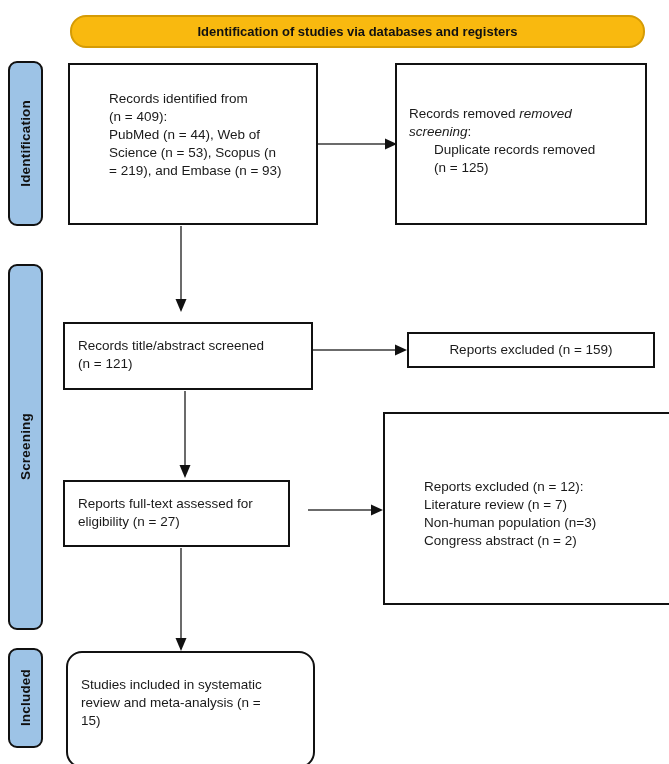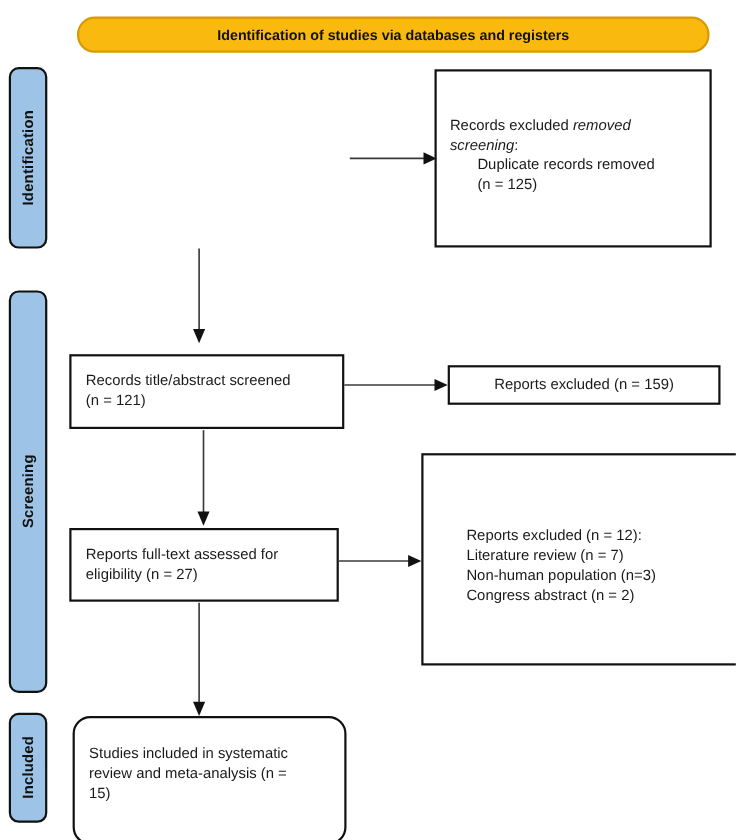--- a/index.html
+++ b/index.html
@@ -47,21 +47,21 @@
     background: #ffffff;
     border: 2px solid #111;
     font-size: 13.5px;
     line-height: 18px;
     white-space: pre-line;
   }
   #box-records-identified { left: 68px;  top: 63px;  width: 250px; height: 162px; padding: 25px 8px 0 39px; }
   #box-records-removed    { left: 395px; top: 63px;  width: 252px; height: 162px; padding: 40px 8px 0 12px; white-space: normal; }
   #box-records-screened   { left: 63px;  top: 322px; width: 250px; height: 68px;  padding: 13px 8px 0 13px; }
   #box-reports-excluded-1 { left: 407px; top: 332px; width: 248px; height: 36px;  display: flex; align-items: center; justify-content: center; text-align: center; padding: 0; }
-  #box-reports-assessed   { left: 63px;  top: 480px; width: 245px; height: 67px;  padding: 13px 8px 0 13px; }
+  #box-reports-assessed   { left: 63px;  top: 480px; width: 227px; height: 67px;  padding: 13px 8px 0 13px; }
   #box-reports-excluded-2 { left: 383px; top: 412px; width: 329px; height: 193px; padding: 64px 8px 0 39px; }
   #box-studies-included   { left: 66px;  top: 651px; width: 249px; height: 117px; padding: 23px 8px 0 13px; border-radius: 16px; }
   .it { font-style: italic; }
   .indent { margin-left: 25px; white-space: pre-line; }
   #arrow-layer {
     position: absolute; left: 0; top: 0;
     width: 669px; height: 764px;
     pointer-events: none;
   }
   #arrow-layer line { stroke: #3a3a3a; stroke-width: 1.5; }
@@ -79,23 +79,28 @@
   <div class="side-label" id="side-identification">
     <span>Identification</span>
   </div>
   <div class="side-label" id="side-screening">
     <span>Screening</span>
   </div>
   <div class="side-label" id="side-included">
     <span>Included</span>
   </div>
 
+  <div class="box" id="box-records-identified">Records identified from
+(n = 409):
+PubMed (n = 44), Web of
+Science (n = 53), Scopus (n
+= 219), and Embase (n = 93)</div>
 
   <div class="box" id="box-records-removed">
-    <div><span>Records excluded </span><span class="it">removed</span><br><span class="it">screening</span><span>:</span></div>
+    <div><span>Records removed </span><span class="it">removed</span><br><span class="it">screening</span><span>:</span></div>
     <div class="indent">Duplicate records removed
 (n = 125)</div>
   </div>
 
   <div class="box" id="box-records-screened">Records title/abstract screened
 (n = 121)</div>
 
   <div class="box" id="box-reports-excluded-1">
     <span>Reports excluded (n = 159)</span>
   </div>

